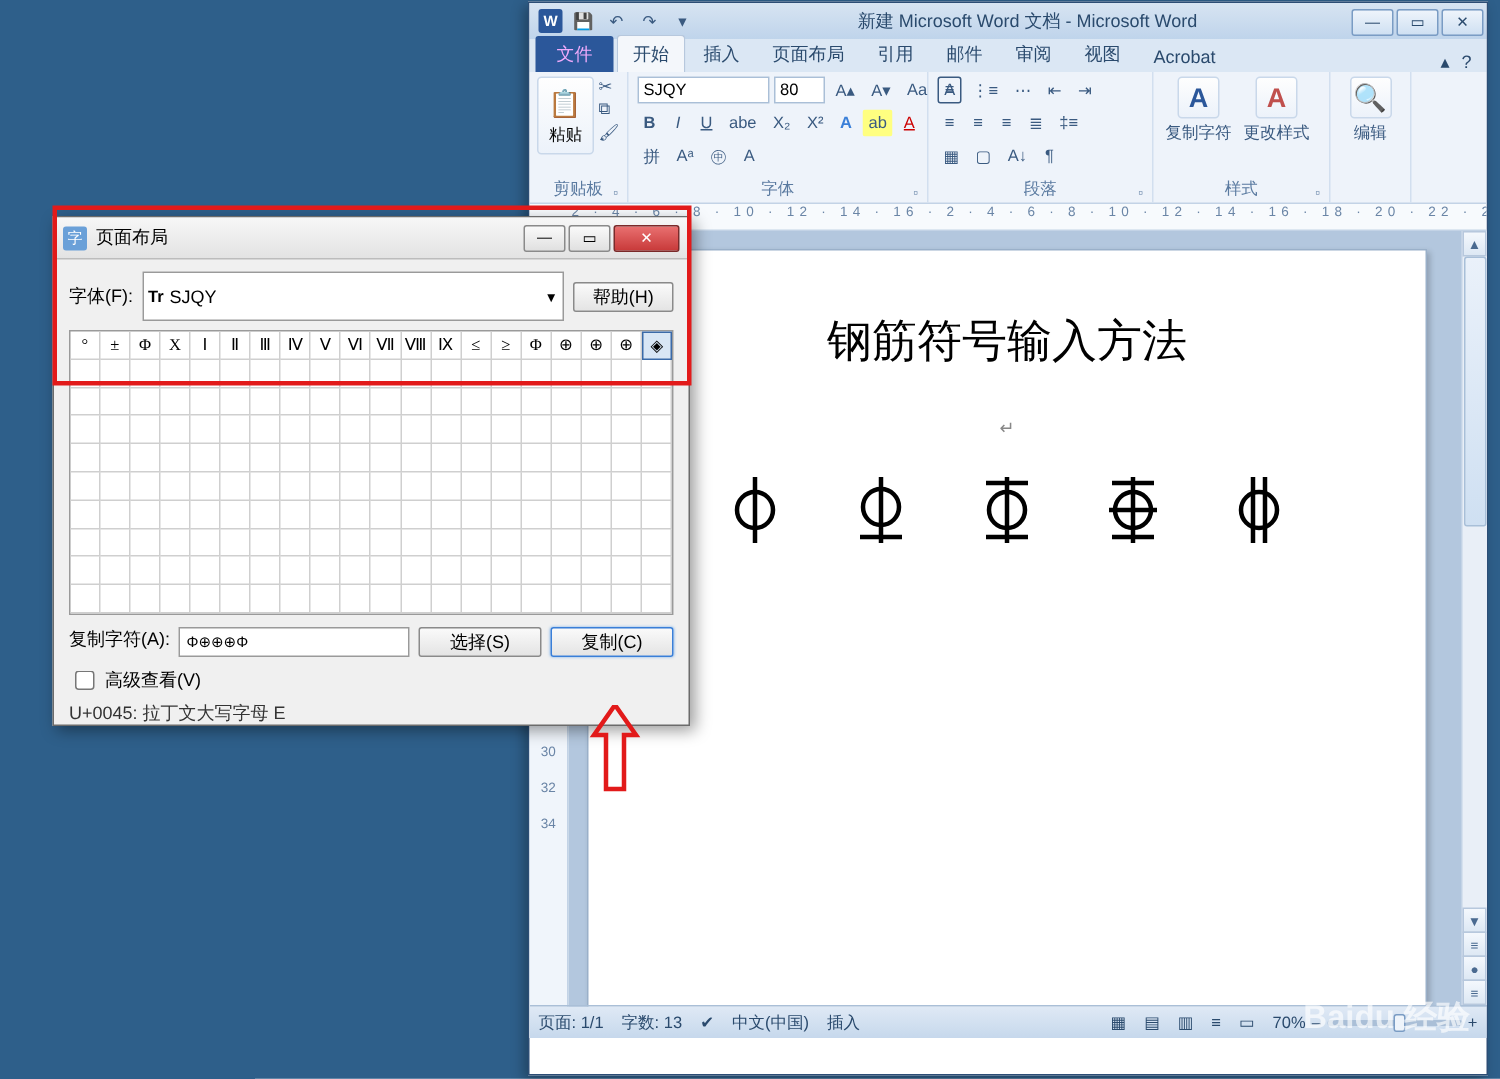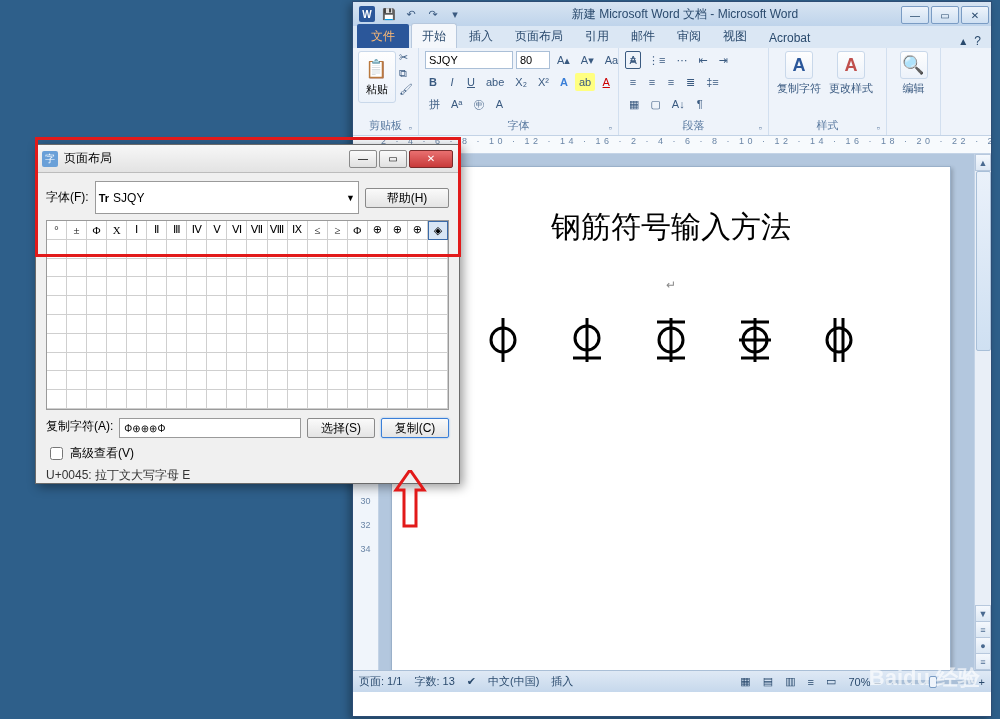--- a/index.html
+++ b/index.html
@@ -8,21 +8,21 @@
 
 .word-window{position:absolute;left:352px;top:1px;width:640px;height:716px;background:#fff;border:1px solid #2c4d75;box-shadow:-3px 3px 8px rgba(0,0,0,.3);}
 .word-title{height:24px;background:linear-gradient(#d7e4f2,#bfd4eb);display:flex;align-items:center;font-size:12px;color:#2a4a6d;}
 .word-title .qat{display:flex;align-items:center;gap:6px;padding:0 6px;}
 .word-title .qat .wicon{width:16px;height:16px;background:#2b579a;color:#fff;font-size:10px;font-weight:bold;display:flex;align-items:center;justify-content:center;border-radius:2px;}
 .word-title .qat .qbtn{width:16px;height:16px;display:flex;align-items:center;justify-content:center;color:#3a5a80;font-size:11px;}
 .word-title .doc{flex:1;text-align:center;font-size:12px;}
 .word-title .winbtns{display:flex;}
 .word-title .winbtns div{width:28px;height:18px;margin:2px 2px 0 0;background:linear-gradient(#eef4fb,#cfe0f2);border:1px solid #7a9cc4;border-radius:2px;display:flex;align-items:center;justify-content:center;font-size:10px;color:#2a4a6d;}
 .ribbon-tabs{height:22px;background:#dbe7f4;display:flex;align-items:flex-end;font-size:12px;color:#2a4a6d;padding-left:4px;gap:2px;}
-.ribbon-tabs .filetab{background:#2b579a;color:#fdba74;padding:4px 14px 3px;border-radius:2px 2px 0 0;}
+.ribbon-tabs .filetab{background:#2b579a;color:#f0abfc;padding:4px 14px 3px;border-radius:2px 2px 0 0;}
 .ribbon-tabs .tab{padding:4px 10px 3px;}
 .ribbon-tabs .tab.active{background:#f4f7fb;border:1px solid #b7c8dd;border-bottom:none;border-radius:3px 3px 0 0;}
 .ribbon-tabs .help{margin-left:auto;display:flex;gap:8px;padding-right:10px;color:#2a4a6d;}
 .ribbon{height:88px;background:#eef3fa;border-bottom:1px solid #c3d3e6;display:flex;font-size:11px;}
 .rgroup{border-right:1px solid #d2dfef;padding:3px 6px 2px;display:flex;flex-direction:column;}
 .rgroup .body{flex:1;display:flex;align-items:flex-start;gap:4px;}
 .rgroup .glabel{text-align:center;font-size:11px;color:#5a7aa0;padding-top:2px;position:relative;}
 .rgroup .glabel .dlg{position:absolute;right:0;bottom:0;font-size:9px;color:#5a7aa0;}
 .clip .body{flex-direction:column;align-items:center;}
 .clip .paste{width:38px;height:52px;background:linear-gradient(#fefefe,#ecf2fa);border:1px solid #c9d8ea;border-radius:3px;display:flex;flex-direction:column;align-items:center;justify-content:center;gap:2px;}
@@ -59,27 +59,27 @@
 .cm-title .t{flex:1;}
 .cm-title .wbtns{display:flex;gap:2px;}
 .cm-title .wbtns div{width:28px;height:18px;border:1px solid #8a8a8a;background:linear-gradient(#fafafa,#e0e0e0);border-radius:2px;display:flex;align-items:center;justify-content:center;font-size:10px;}
 .cm-title .wbtns .close{background:linear-gradient(#e97070,#c83a3a);color:#fff;border-color:#7a2a2a;width:44px;}
 .cm-body{padding:8px 10px 6px;font-size:12px;}
 .cm-row{display:flex;align-items:center;gap:6px;margin-bottom:6px;}
 .cm-row label{white-space:nowrap;}
 .cm-font{flex:1;height:33px;border:1px solid #9a9a9a;background:#fff;display:flex;align-items:center;padding:0 3px;font-size:12px;}
 .cm-font .tt{font-weight:bold;margin-right:4px;font-size:11px;}
 .cm-font .dd{margin-left:auto;font-size:9px;}
-.cm-help{width:84px;height:20px;border:1px solid #8a8a8a;background:linear-gradient(#fafafa,#e4e4e4);font-size:12px;border-radius:2px;}
+.cm-help{width:67px;height:20px;border:1px solid #8a8a8a;background:linear-gradient(#fafafa,#e4e4e4);font-size:12px;border-radius:2px;}
 .cm-grid{border:1px solid #9a9a9a;background:#fff;display:grid;grid-template-columns:repeat(20,1fr);grid-template-rows:repeat(10,1fr);height:190px;}
 .cm-grid div{border-right:1px solid #cfcfcf;border-bottom:1px solid #cfcfcf;display:flex;align-items:center;justify-content:center;font-size:11px;font-family:SimSun,serif;}
 .cm-grid div.sel{background:#d8e6f5;border:1px solid #3a6aa8;}
 .cm-copyrow{display:flex;align-items:flex-start;gap:6px;margin-top:8px;}
 .cm-copyrow input.out{flex:1;height:20px;border:1px solid #9a9a9a;background:#fff;font-size:10px;padding:0 4px;min-width:0;}
-.cm-btn{width:68px;height:20px;border:1px solid #8a8a8a;background:linear-gradient(#fafafa,#e4e4e4);font-size:12px;border-radius:2px;padding:0;}
+.cm-btn{width:82px;height:20px;border:1px solid #8a8a8a;background:linear-gradient(#fafafa,#e4e4e4);font-size:12px;border-radius:2px;padding:0;}
 .cm-btn.hl{border:1px solid #3a7fd8;box-shadow:0 0 2px #7ab0ea;}
 .cm-adv{display:flex;align-items:center;gap:4px;margin-top:6px;font-size:12px;}
 .cm-status{margin-top:4px;font-size:12px;color:#333;}
 
 
 .red-rect{position:absolute;border:3px solid #e21a1a;pointer-events:none;}
 .arrow{position:absolute;left:390px;top:470px;pointer-events:none;}
 
 
 .wm{position:absolute;right:20px;bottom:12px;color:rgba(255,255,255,.65);font-size:22px;font-weight:bold;font-family:Arial;}

